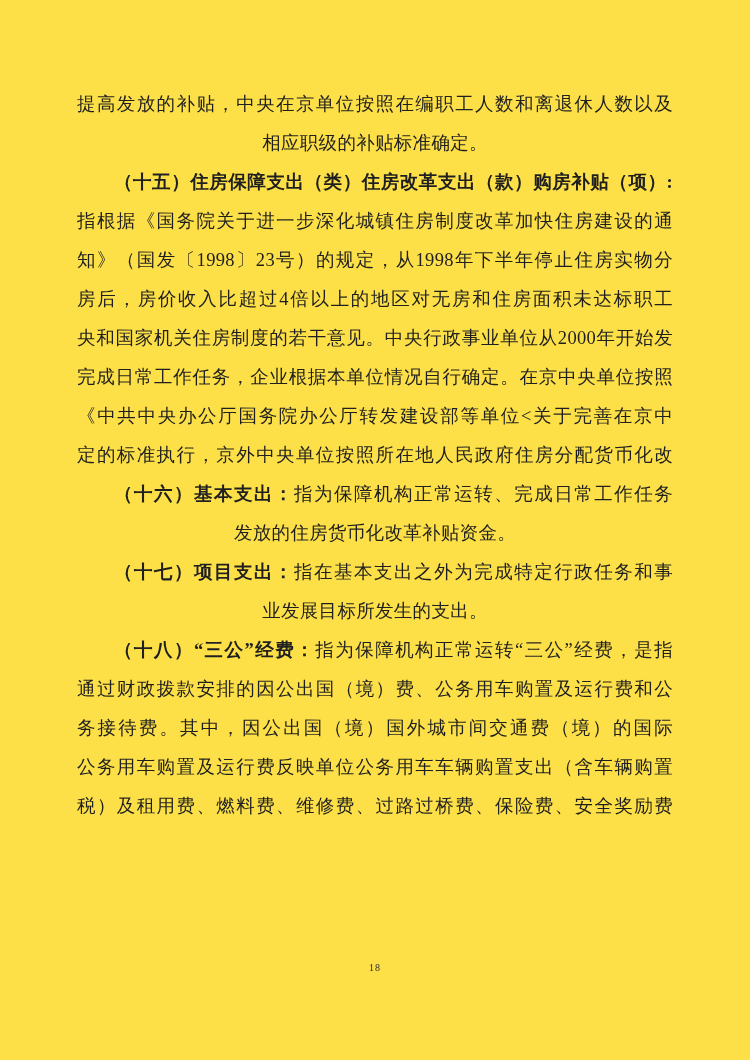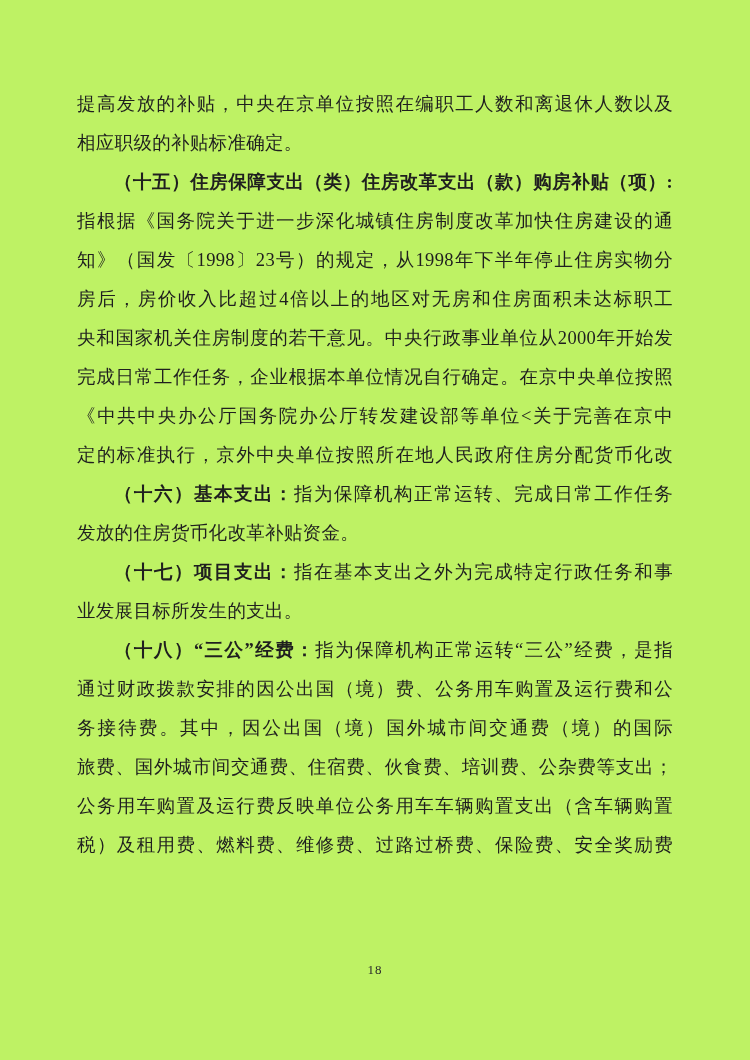--- a/index.html
+++ b/index.html
@@ -5,57 +5,57 @@
   html, body {
     margin: 0;
     padding: 0;
     background: #e8e8e8;
   }
   .page {
     position: relative;
     width: 750px;
     height: 1060px;
     margin: 0 auto;
-    background: #bef264;
+    background: #fde047;
     overflow: hidden;
     font-family: "Liberation Serif", "DejaVu Serif", serif;
     color: #1f1f1f;
   }
   .content {
     position: absolute;
     left: 77px;
     top: 85px;
     width: 596px;
   }
   .line {
     font-size: 18.5px;
     line-height: 39px;
     height: 39px;
     overflow: visible;
-    text-align: left;
+    text-align: center;
     letter-spacing: 0.3px;
   }
   .line.flush {
     text-align: justify;
     text-align-last: justify;
     -moz-text-align-last: justify;
   }
   .line.indent {
     text-indent: 37px;
   }
   .line .bold {
     font-weight: 700;
   }
   .page-footer {
     position: absolute;
     left: 0;
     top: 962px;
     width: 750px;
     text-align: center;
-    font-size: 13px;
+    font-size: 10px;
     color: #2a2a2a;
     letter-spacing: 1px;
   }
 </style>
 </head>
 <body>
 
 <div class="page">
   <div class="content">
       <div class="line flush"><span>提高发放的补贴，中央在京单位按照在编职工人数和离退休人数以及</span></div>
@@ -68,18 +68,17 @@
       <div class="line flush"><span>完成日常工作任务，企业根据本单位情况自行确定。在京中央单位按照</span></div>
       <div class="line flush"><span>《中共中央办公厅国务院办公厅转发建设部等单位&lt;关于完善在京中</span></div>
       <div class="line flush"><span>定的标准执行，京外中央单位按照所在地人民政府住房分配货币化改</span></div>
       <div class="line flush indent"><span class="bold">（十六）基本支出：</span><span>指为保障机构正常运转、完成日常工作任务</span></div>
       <div class="line"><span>发放的住房货币化改革补贴资金。</span></div>
       <div class="line flush indent"><span class="bold">（十七）项目支出：</span><span>指在基本支出之外为完成特定行政任务和事</span></div>
       <div class="line"><span>业发展目标所发生的支出。</span></div>
       <div class="line flush indent"><span class="bold">（十八）“三公”经费：</span><span>指为保障机构正常运转“三公”经费，是指</span></div>
       <div class="line flush"><span>通过财政拨款安排的因公出国（境）费、公务用车购置及运行费和公</span></div>
       <div class="line flush"><span>务接待费。其中，因公出国（境）国外城市间交通费（境）的国际</span></div>
-      <div class="line flush"><span>旅费、国外城市间交通费、住宿费、伙食费、培训费、公杂费等支出；</span></div>
       <div class="line flush"><span>公务用车购置及运行费反映单位公务用车车辆购置支出（含车辆购置</span></div>
       <div class="line flush"><span>税）及租用费、燃料费、维修费、过路过桥费、保险费、安全奖励费</span></div>
     </div>
   <div class="page-footer">18</div>
 </div>
 
 </body></html>

